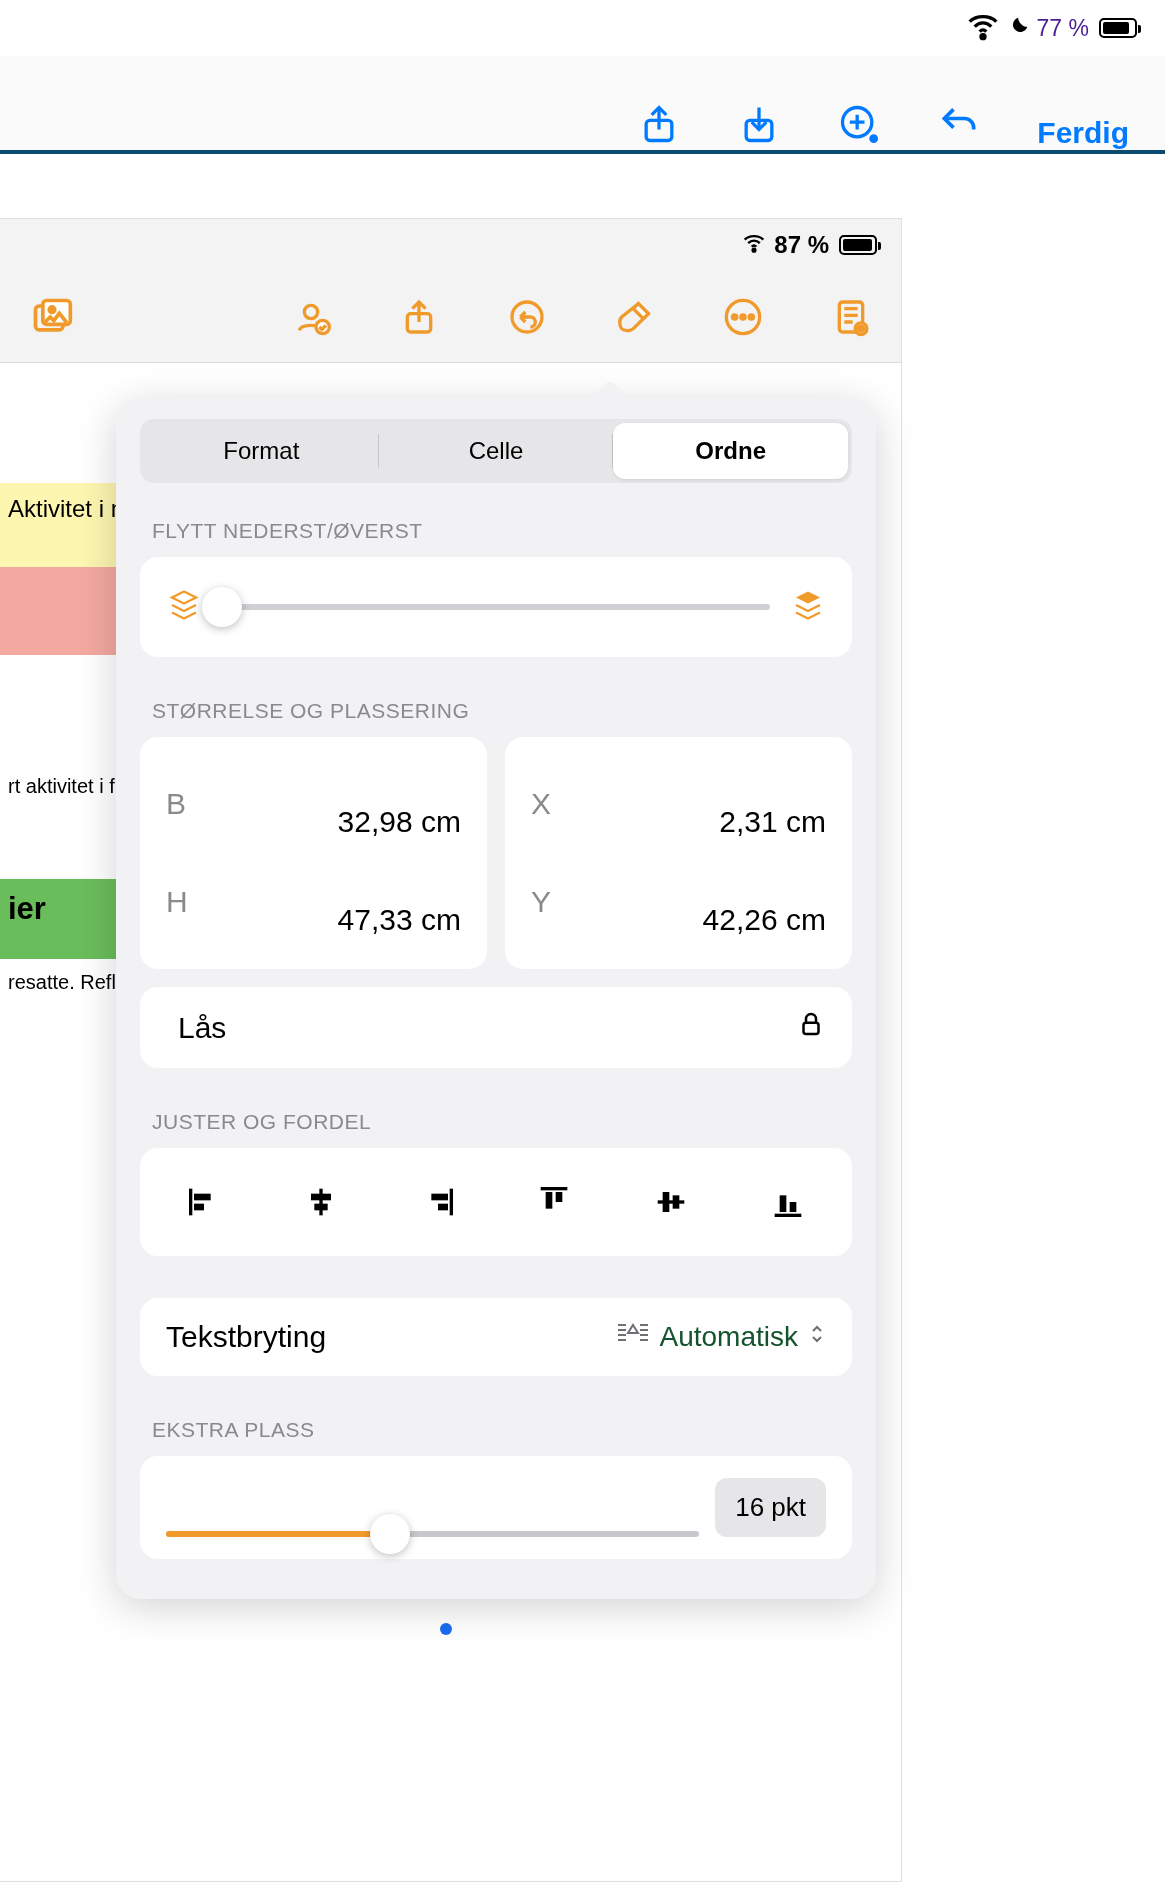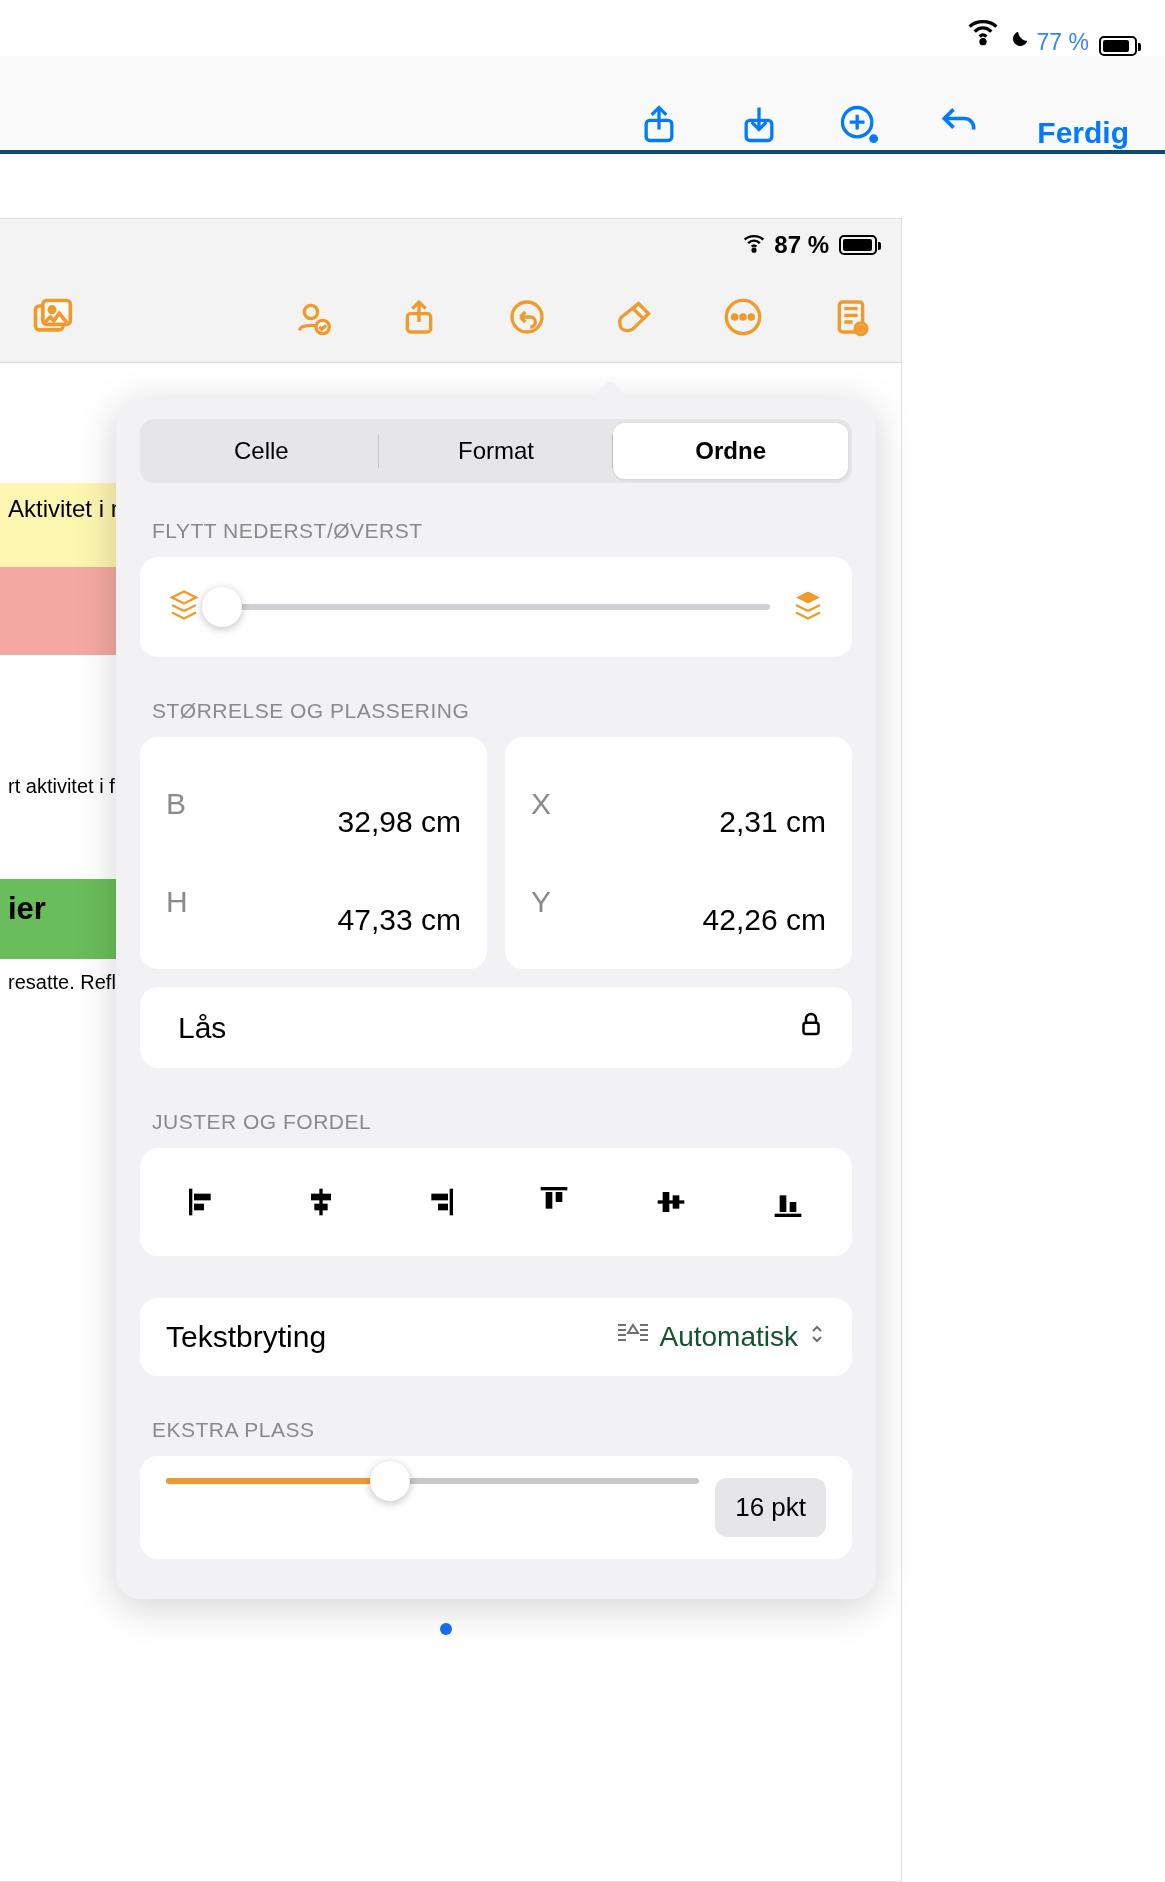--- a/index.html
+++ b/index.html
@@ -1,20 +1,20 @@
 <!DOCTYPE html>
 <html><head>
 <meta charset="utf-8">
 <style>
   * { box-sizing: border-box; margin: 0; padding: 0; font-family: -apple-system, BlinkMacSystemFont, "Helvetica Neue", sans-serif; }
   html, body { width: 1165px; height: 1882px; background: #fff; }
   body { position: relative; overflow: hidden; }
 
   
-  .outer-statusbar { position: absolute; top: 0; right: 0; width: 100%; height: 56px; display: flex; justify-content: flex-end; align-items: flex-end; padding-right: 28px; gap: 6px; font-size: 23px; font-weight: 500; color: #3b82f6; }
+  .outer-statusbar { position: absolute; top: 0; right: 0; width: 100%; height: 56px; display: flex; justify-content: flex-end; align-items: center; padding-right: 28px; gap: 6px; font-size: 23px; font-weight: 500; color: #4c1d95; }
   .outer-toolbar { position: absolute; top: 56px; left: 0; right: 0; height: 98px; display: flex; justify-content: flex-end; align-items: flex-end; padding-right: 36px; gap: 56px; border-bottom: 4px solid #0c4a6e; background: #fafafa; }
   .outer-toolbar .blue { color: #007aff; }
   .outer-toolbar .done { font-size: 30px; font-weight: 600; }
 
   
   .inner { position: absolute; top: 218px; left: 0; width: 902px; height: 1664px; background: #f3f3f3; border: 1px solid #e0e0e0; border-left: none; filter: blur(0.4px); }
   .inner-statusbar { position: absolute; top: 0; right: 0; width: 100%; height: 52px; display: flex; justify-content: flex-end; align-items: center; padding-right: 24px; gap: 6px; font-size: 24px; font-weight: 600; color: #000; }
   .inner-toolbar { position: absolute; top: 56px; left: 0; right: 0; height: 88px; display: flex; justify-content: space-between; align-items: center; padding: 0 30px; border-bottom: 1px solid #dcdcdc; }
   .inner-toolbar .left { display: flex; gap: 30px; }
   .inner-toolbar .right { display: flex; gap: 68px; align-items: center; }
@@ -54,21 +54,21 @@
   .size-row .v { color: #000; font-weight: 400; margin-top: 36px; }
 
   .lock-row { display: flex; justify-content: space-between; align-items: center; font-size: 30px; margin-left: 12px; }
 
   .align-row { display: flex; justify-content: space-between; padding: 4px 6px; }
   .align-btn { width: 64px; height: 56px; display: flex; align-items: center; justify-content: center; }
 
   .wrap-row { display: flex; justify-content: space-between; align-items: center; font-size: 30px; }
   .wrap-val { display: flex; align-items: center; gap: 10px; color: #14532d; font-size: 28px; }
 
-  .extra-row { display: flex; align-items: flex-start; gap: 16px; }
+  .extra-row { display: flex; align-items: flex-end; gap: 16px; }
   .extra-track { flex: 1; height: 6px; background: #c8c8cc; border-radius: 3px; position: relative; }
   .extra-fill { position: absolute; left: 0; top: 0; height: 100%; background: #f19a2c; border-radius: 3px; width: 42%; }
   .extra-thumb { position: absolute; left: 42%; top: 50%; transform: translate(-50%,-50%); width: 40px; height: 40px; background: #fff; border-radius: 50%; box-shadow: 0 2px 8px rgba(0,0,0,0.25); }
   .extra-badge { background: #e6e6e8; border-radius: 12px; padding: 14px 20px; font-size: 26px; color: #000; min-width: 110px; text-align: center; }
 
   .svg-ico { width: 40px; height: 40px; display: inline-block; }
   .svg-ico-lg { width: 44px; height: 44px; }
   .battery { display: inline-flex; align-items: center; }
   .battery-body { width: 38px; height: 20px; border: 2px solid #000; border-radius: 5px; position: relative; margin-left: 4px; }
   .battery-body::after { content: ""; position: absolute; right: -6px; top: 5px; width: 3px; height: 8px; background: #000; border-radius: 0 2px 2px 0; }
@@ -212,22 +212,22 @@
     <div class="doc-frag frag2"></div>
     <div class="doc-frag frag3">rt aktivitet i fri</div>
     <div class="doc-frag frag4">ier</div>
     <div class="doc-frag frag5">resatte. Refle</div>
     <div class="bluedot"></div>
   </div>
 
   <div class="popover">
 
     <div class="seg">
+      <div class="seg-item">Format</div>
       <div class="seg-item">Celle</div>
-      <div class="seg-item">Format</div>
       <div class="seg-item sel">Ordne</div>
     </div>
 
     <div class="section-label">FLYTT NEDERST/ØVERST</div>
     <div class="card">
       <div class="layer-row">
         <span>
           <svg width="36" height="36" viewBox="0 0 24 24">
               <path d="M12 3l8 4-8 4-8-4z" fill="none" stroke="#f19a2c" stroke-width="1.6"></path>
               <path d="M4 12l8 4 8-4" fill="none" stroke="#f19a2c" stroke-width="1.6"></path>

